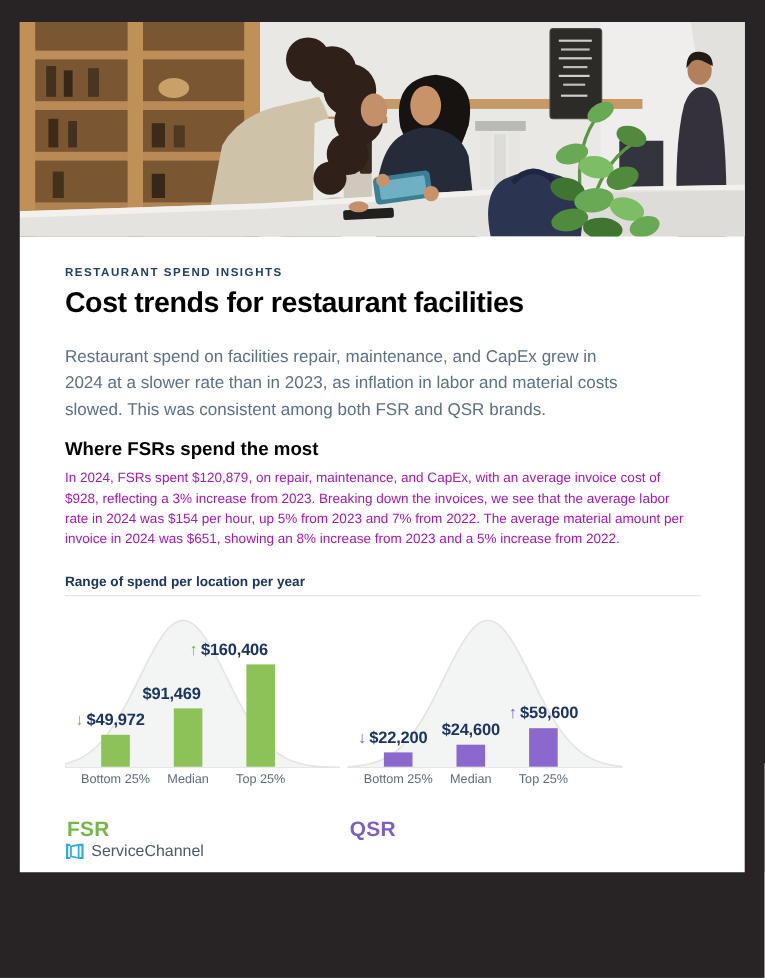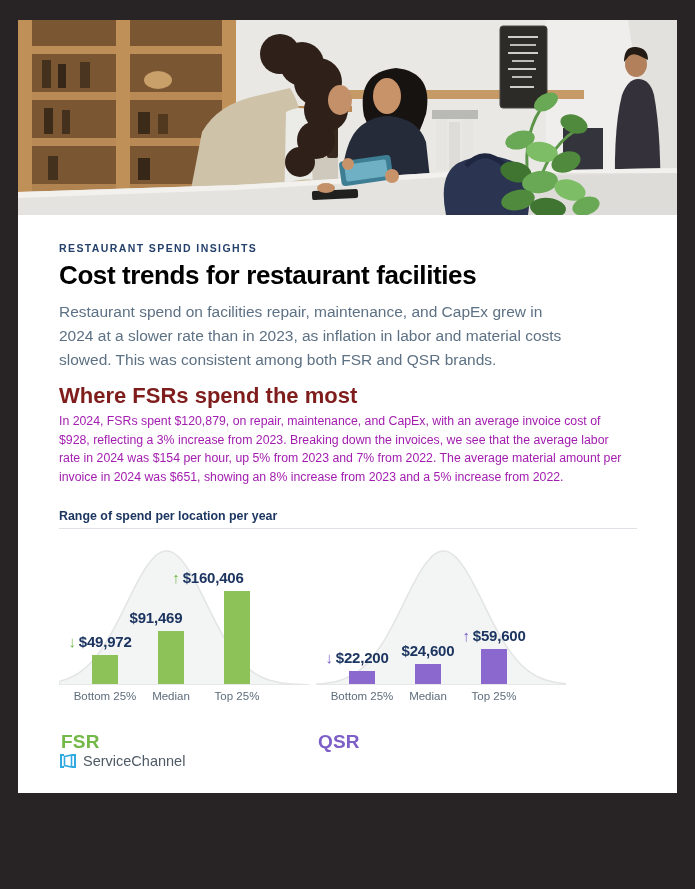--- a/index.html
+++ b/index.html
@@ -3,23 +3,23 @@
 <meta charset="utf-8">
 <style>
   html,body{margin:0;padding:0;background:#282324;}
   .frame{width:695px;height:793px;background:#282324;box-sizing:border-box;padding:20px 18px 17px 18px;}
   .page{width:659px;height:852px;background:#ffffff;position:relative;overflow:hidden;
         font-family:"Liberation Sans",sans-serif;}
   .hero{display:block;width:659px;height:195px;}
   .content{padding:0 20px 0 41px;}
   .eyebrow{margin-top:27px;font-size:10.5px;font-weight:700;letter-spacing:1.4px;color:#24406b;}
   .page-title{margin:5px 0 0 0;font-size:26px;line-height:32px;font-weight:800;letter-spacing:-0.4px;color:#000000;}
-  .intro{margin-top:9px;font-size:15.5px;line-height:24px;color:#5d7184;}
+  .intro{margin-top:22px;font-size:15.5px;line-height:24px;color:#5d7184;}
   .body-text{margin-top:8px;font-size:12.3px;line-height:18.6px;color:#5b6b7b;}
-  .section-heading{margin:13px 0 0 0;font-size:22px;line-height:22px;font-weight:800;color:#7f1d1d;}
+  .section-heading{margin:13px 0 0 0;font-size:17px;line-height:22px;font-weight:800;color:#000000;}
   .body-text2{margin-top:5px;font-size:12.3px;line-height:18.6px;color:#a21caf;}
   .chart-sec-title{margin-top:23px;font-size:12.4px;font-weight:700;color:#1d3661;}
   .divider{border:none;border-top:1px solid #dee2e6;margin:5px 0 0 0;width:578px;}
   .charts{display:flex;gap:7px;margin-top:10px;}
   .chart{width:250px;}
   .plot{position:relative;height:145px;border-bottom:1px solid #dcdee0;}
   .bell{position:absolute;left:0;bottom:-1px;width:250px;height:145px;}
   .col{position:absolute;bottom:0;width:66px;height:100%;}
   .bar{position:absolute;bottom:0;left:50%;transform:translateX(-50%);width:26px;}
   .vlabel{position:absolute;left:50%;transform:translateX(-50%);white-space:nowrap;

